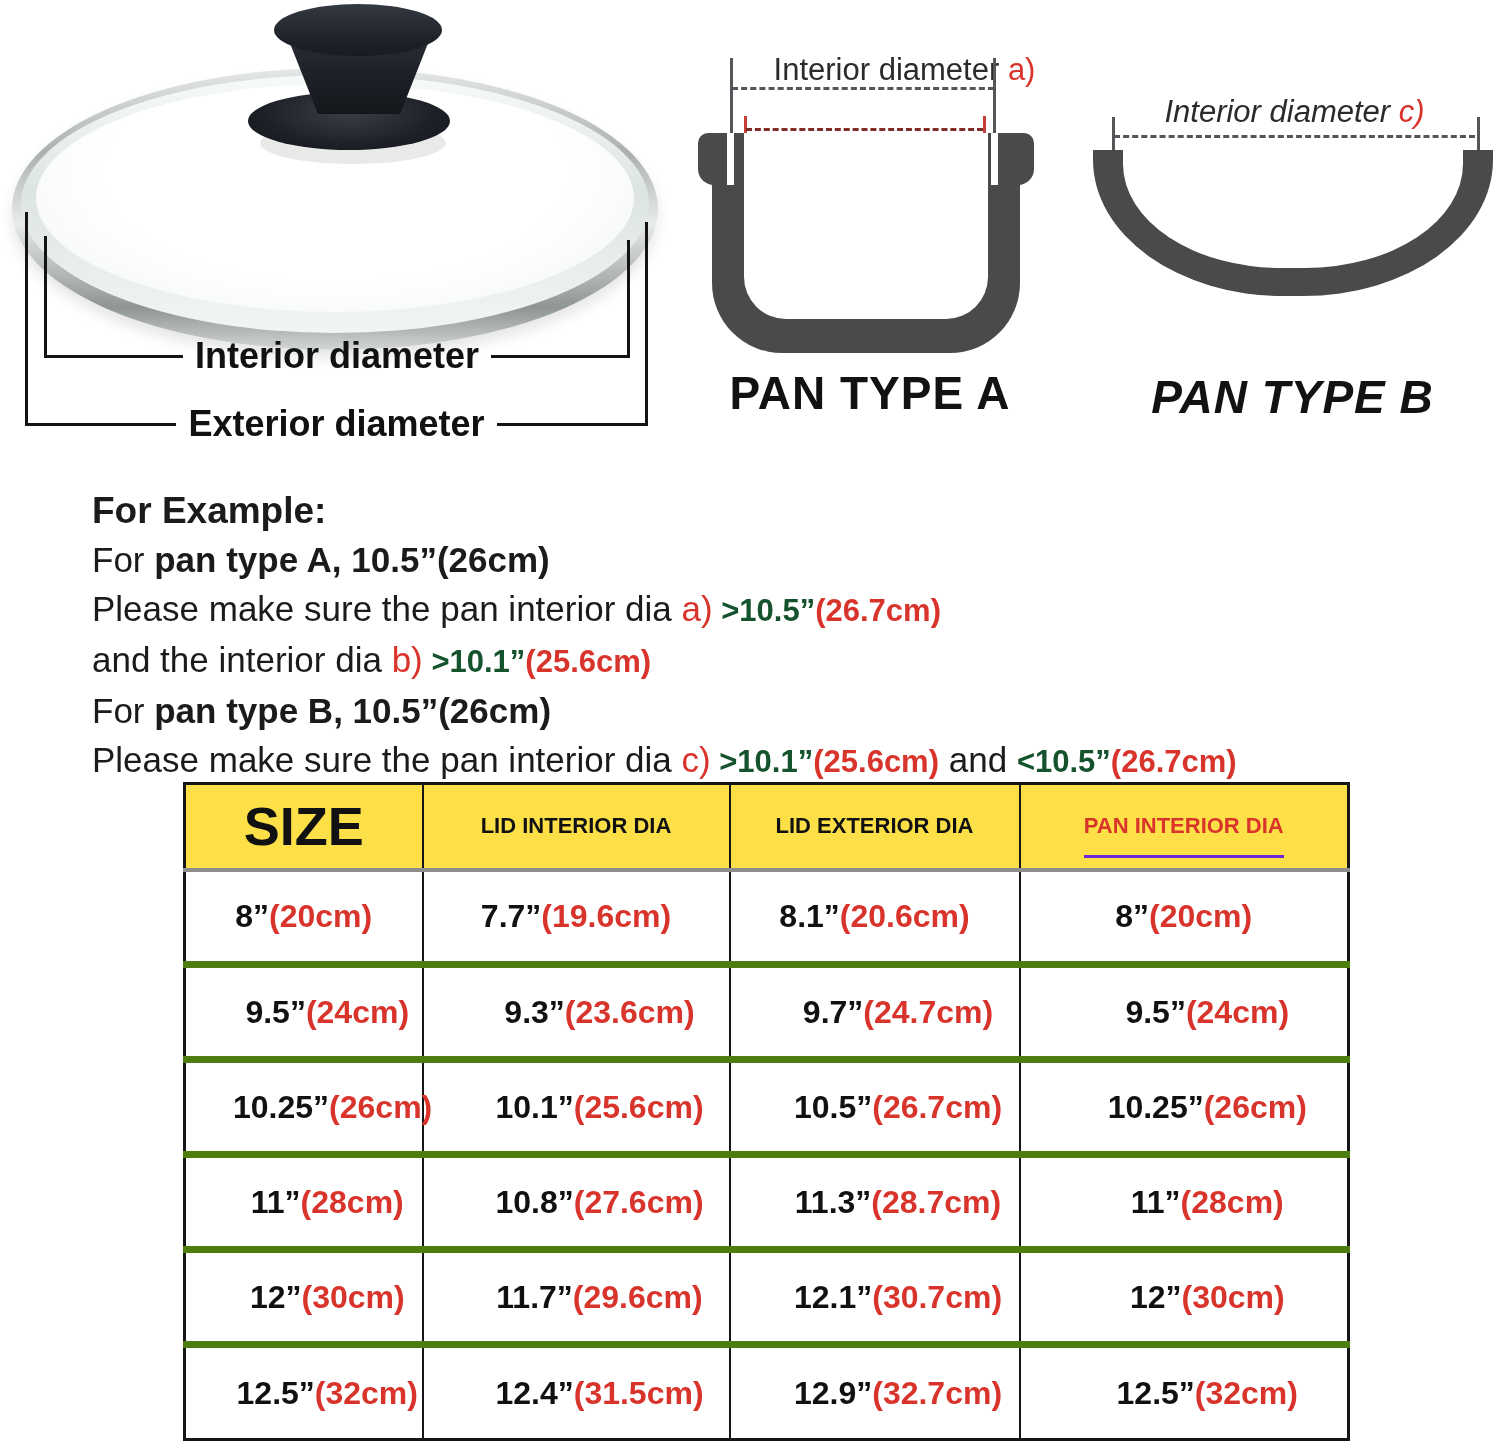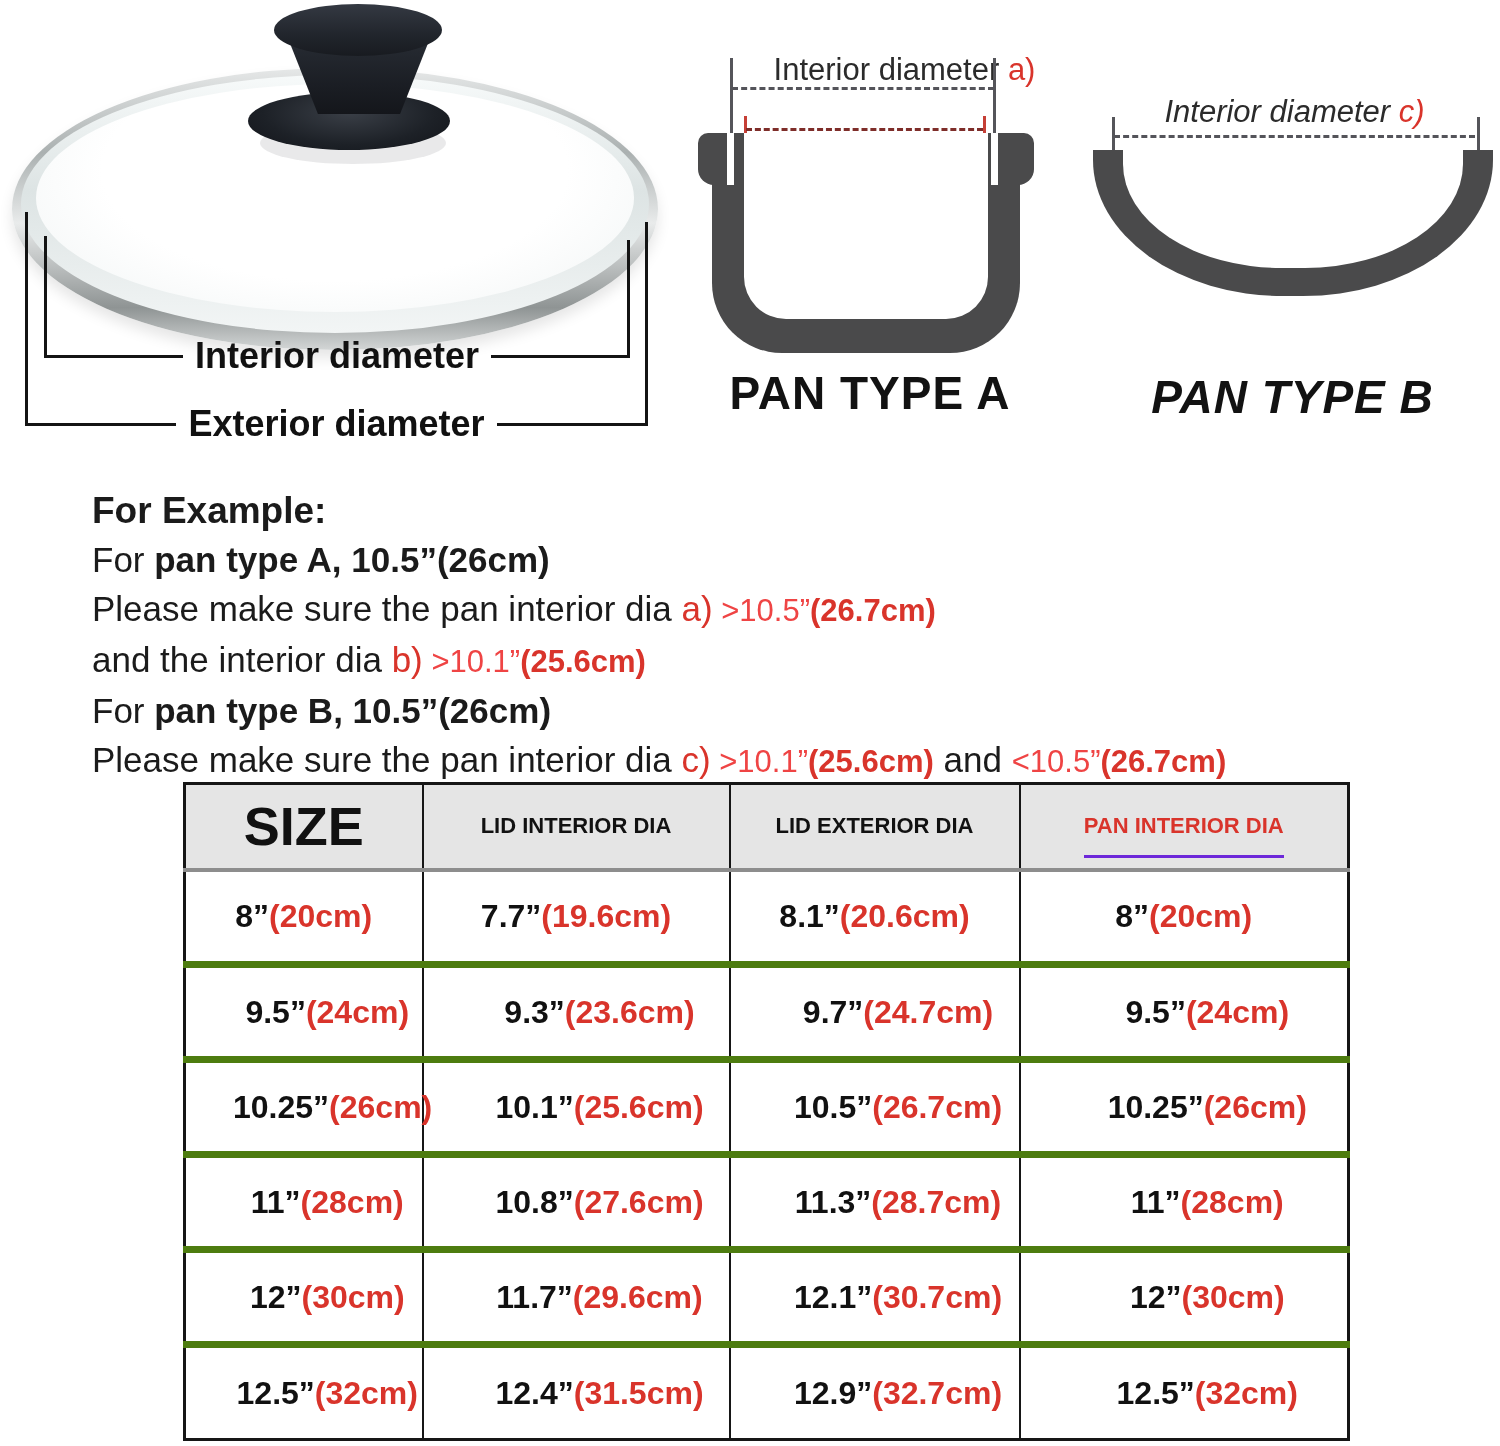--- a/index.html
+++ b/index.html
@@ -45,31 +45,31 @@
   .pan-title{font-size:46px;font-weight:700;color:#121212;letter-spacing:1px;text-align:center;}
   .bowl{background:#4a4a4b;border-radius:0 0 190px 190px / 0 0 136px 136px;}
   .bowl-cavity{position:absolute;left:30px;right:30px;top:0;bottom:28px;background:#fff;
     border-radius:0 0 158px 158px / 0 0 104px 104px;}
 
   
   #example{left:92px;top:486px;width:1360px;}
   #example .line{font-size:35px;line-height:49px;white-space:nowrap;}
   #example .head{font-weight:700;font-size:37px;}
   #example .em{font-weight:700;}
-  #example .val{font-weight:400;font-size:31px;color:#ef4444;}
+  #example .val{font-weight:700;font-size:31px;color:#14532d;}
   #example .cm{font-weight:700;font-size:31px;color:#d9342b;}
   #example .mark{color:#d9342b;}
 
   
   #size-table{left:183px;top:782px;width:1164px;height:658px;}
   table{border-collapse:collapse;table-layout:fixed;width:1164px;height:658px;}
   col.c1{width:238px;} col.c2{width:307px;} col.c3{width:290px;} col.c4{width:329px;}
   th,td{border-left:2px solid #161616;border-right:2px solid #161616;text-align:center;vertical-align:middle;padding:0;}
   table{border:3px solid #161616;}
-  thead tr{height:86px;background:#e5e5e5;}
+  thead tr{height:86px;background:#fde047;}
   thead th{border-bottom:4px solid #8d8d8d;}
   tbody tr{height:95px;}
   tbody tr + tr td{border-top:7px solid #4d7c0f;padding-left:47px;}
   th.size-h{font-size:54px;font-weight:700;color:#111;}
   th.col-h{font-size:22px;font-weight:700;color:#111;letter-spacing:0;}
   th.col-h-red span{color:#d9342b;border-bottom:3px solid #6d28d9;padding-bottom:17px;}
   td .in{font-size:32px;font-weight:700;color:#111;}
   td .cm{font-size:32px;font-weight:700;color:#d9342b;}
 </style>
 </head>

